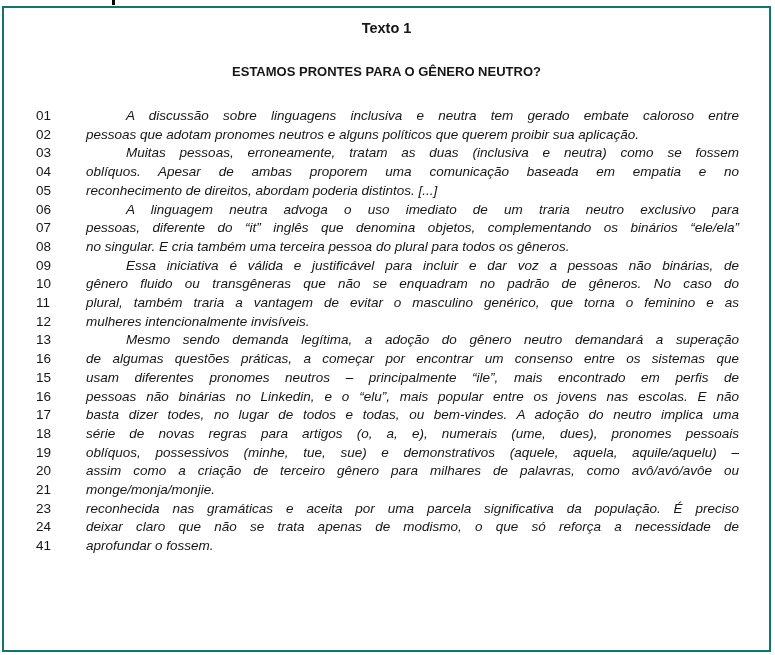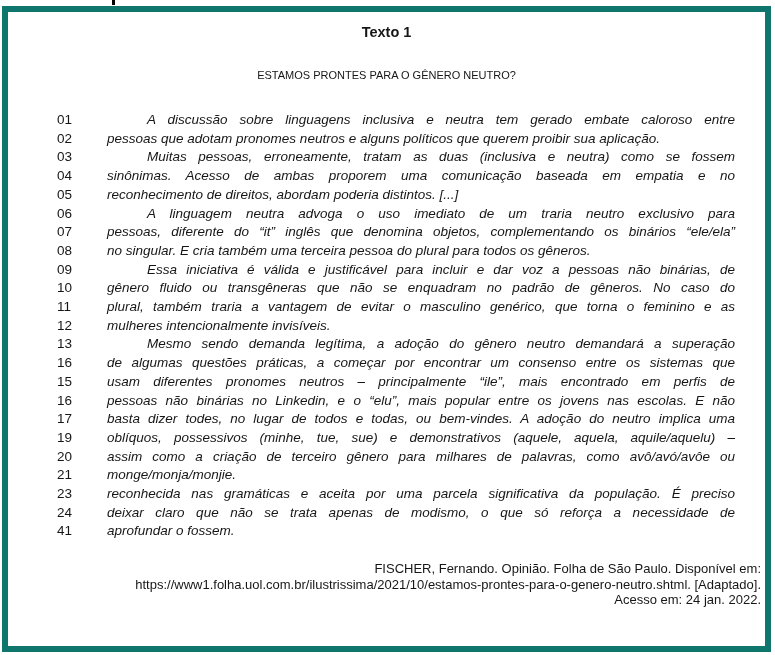--- a/index.html
+++ b/index.html
@@ -22,43 +22,42 @@
     width: 3px;
     height: 5px;
     background: #000;
   }
   .frame {
     position: absolute;
     left: 2px;
     top: 6px;
     right: 4px;
     bottom: 3px;
-    border: 6px solid #0f766e;
+    border: 2px solid #0f766e;
     background: #fff;
     box-sizing: border-box;
   }
   .title {
     margin-top: 11px;
     text-align: center;
     font-weight: bold;
     font-size: 14.5px;
     line-height: 18px;
   }
   .heading {
     margin-top: 25px;
     text-align: center;
-    font-weight: normal;
-    font-size: 11px;
+    font-weight: bold;
+    font-size: 13px;
     line-height: 19px;
   }
   .body-block {
     margin-top: 26px;
     padding-left: 32px;
     padding-right: 30px;
-    margin-left: 17px;
   }
   .line {
     display: flex;
     line-height: 18.7px;
     font-size: 13.5px;
   }
   .num {
     flex: none;
     width: 50px;
   }
@@ -104,21 +103,21 @@
     <span class="txt last">pessoas que adotam pronomes neutros e alguns políticos que querem proibir sua aplicação.</span>
   </div>
 
   <div class="line">
     <span class="num">03</span>
     <span class="txt indent">Muitas pessoas, erroneamente, tratam as duas (inclusiva e neutra) como se fossem</span>
   </div>
 
   <div class="line">
     <span class="num">04</span>
-    <span class="txt">sinônimas. Acesso de ambas proporem uma comunicação baseada em empatia e no</span>
+    <span class="txt">oblíquos. Apesar de ambas proporem uma comunicação baseada em empatia e no</span>
   </div>
 
   <div class="line">
     <span class="num">05</span>
     <span class="txt last">reconhecimento de direitos, abordam poderia distintos. [...]</span>
   </div>
 
   <div class="line">
     <span class="num">06</span>
     <span class="txt indent">A linguagem neutra advoga o uso imediato de um traria neutro exclusivo para</span>
@@ -172,20 +171,24 @@
   <div class="line">
     <span class="num">16</span>
     <span class="txt">pessoas não binárias no Linkedin, e o “elu”, mais popular entre os jovens nas escolas. E não</span>
   </div>
 
   <div class="line">
     <span class="num">17</span>
     <span class="txt">basta dizer todes, no lugar de todos e todas, ou bem-vindes. A adoção do neutro implica uma</span>
   </div>
 
+  <div class="line">
+    <span class="num">18</span>
+    <span class="txt">série de novas regras para artigos (o, a, e), numerais (ume, dues), pronomes pessoais</span>
+  </div>
 
   <div class="line">
     <span class="num">19</span>
     <span class="txt">oblíquos, possessivos (minhe, tue, sue) e demonstrativos (aquele, aquela, aquile/aquelu) –</span>
   </div>
 
   <div class="line">
     <span class="num">20</span>
     <span class="txt">assim como a criação de terceiro gênero para milhares de palavras, como avô/avó/avôe ou</span>
   </div>
@@ -205,18 +208,13 @@
     <span class="num">24</span>
     <span class="txt">deixar claro que não se trata apenas de modismo, o que só reforça a necessidade de</span>
   </div>
 
   <div class="line">
     <span class="num">41</span>
     <span class="txt last">aprofundar o fossem.</span>
   </div>
 </div>
 
-  <div class="citation">
-    <div>FISCHER, Fernando. Opinião. Folha de São Paulo. Disponível em:</div>
-    <div>https://www1.folha.uol.com.br/ilustrissima/2021/10/estamos-prontes-para-o-genero-neutro.shtml. [Adaptado].</div>
-    <div>Acesso em: 24 jan. 2022.</div>
-  </div>
 </div>
 
 </body></html>

